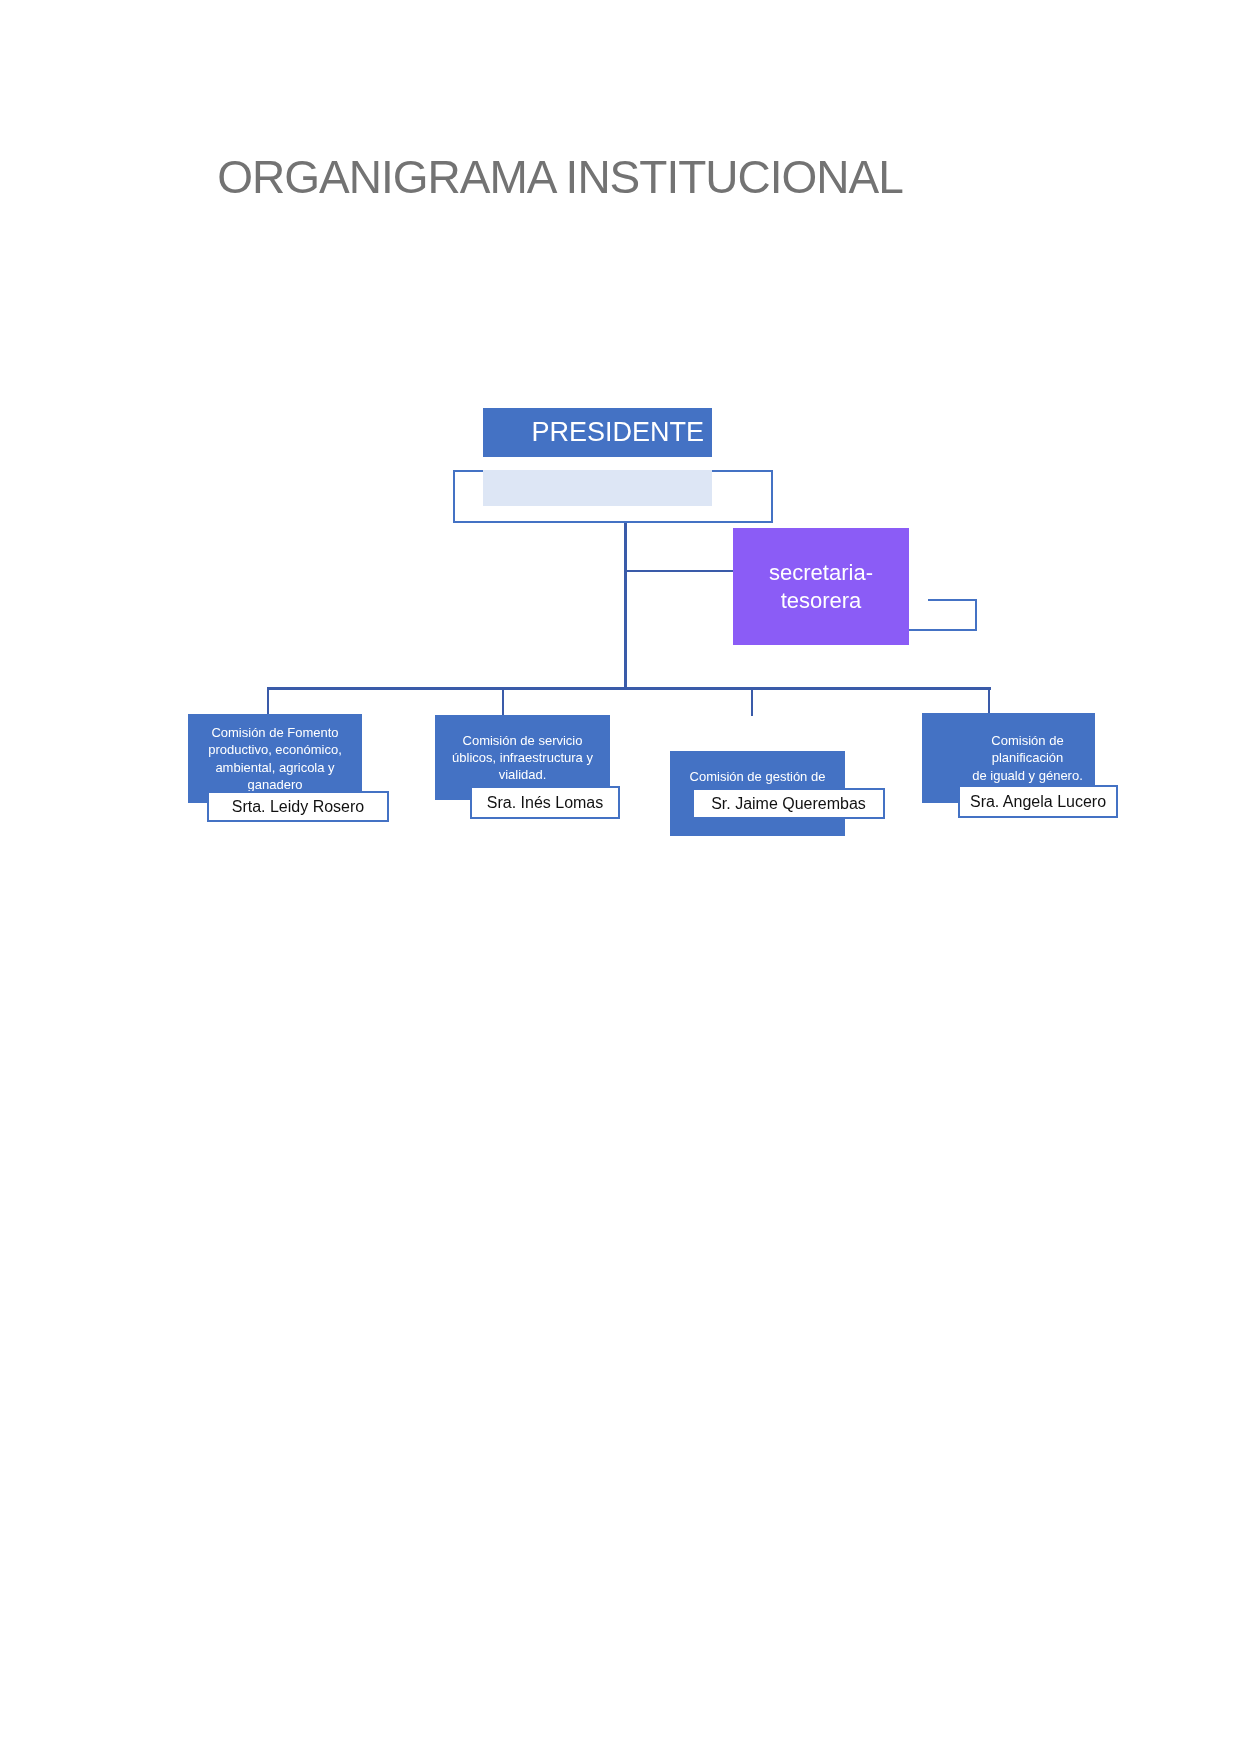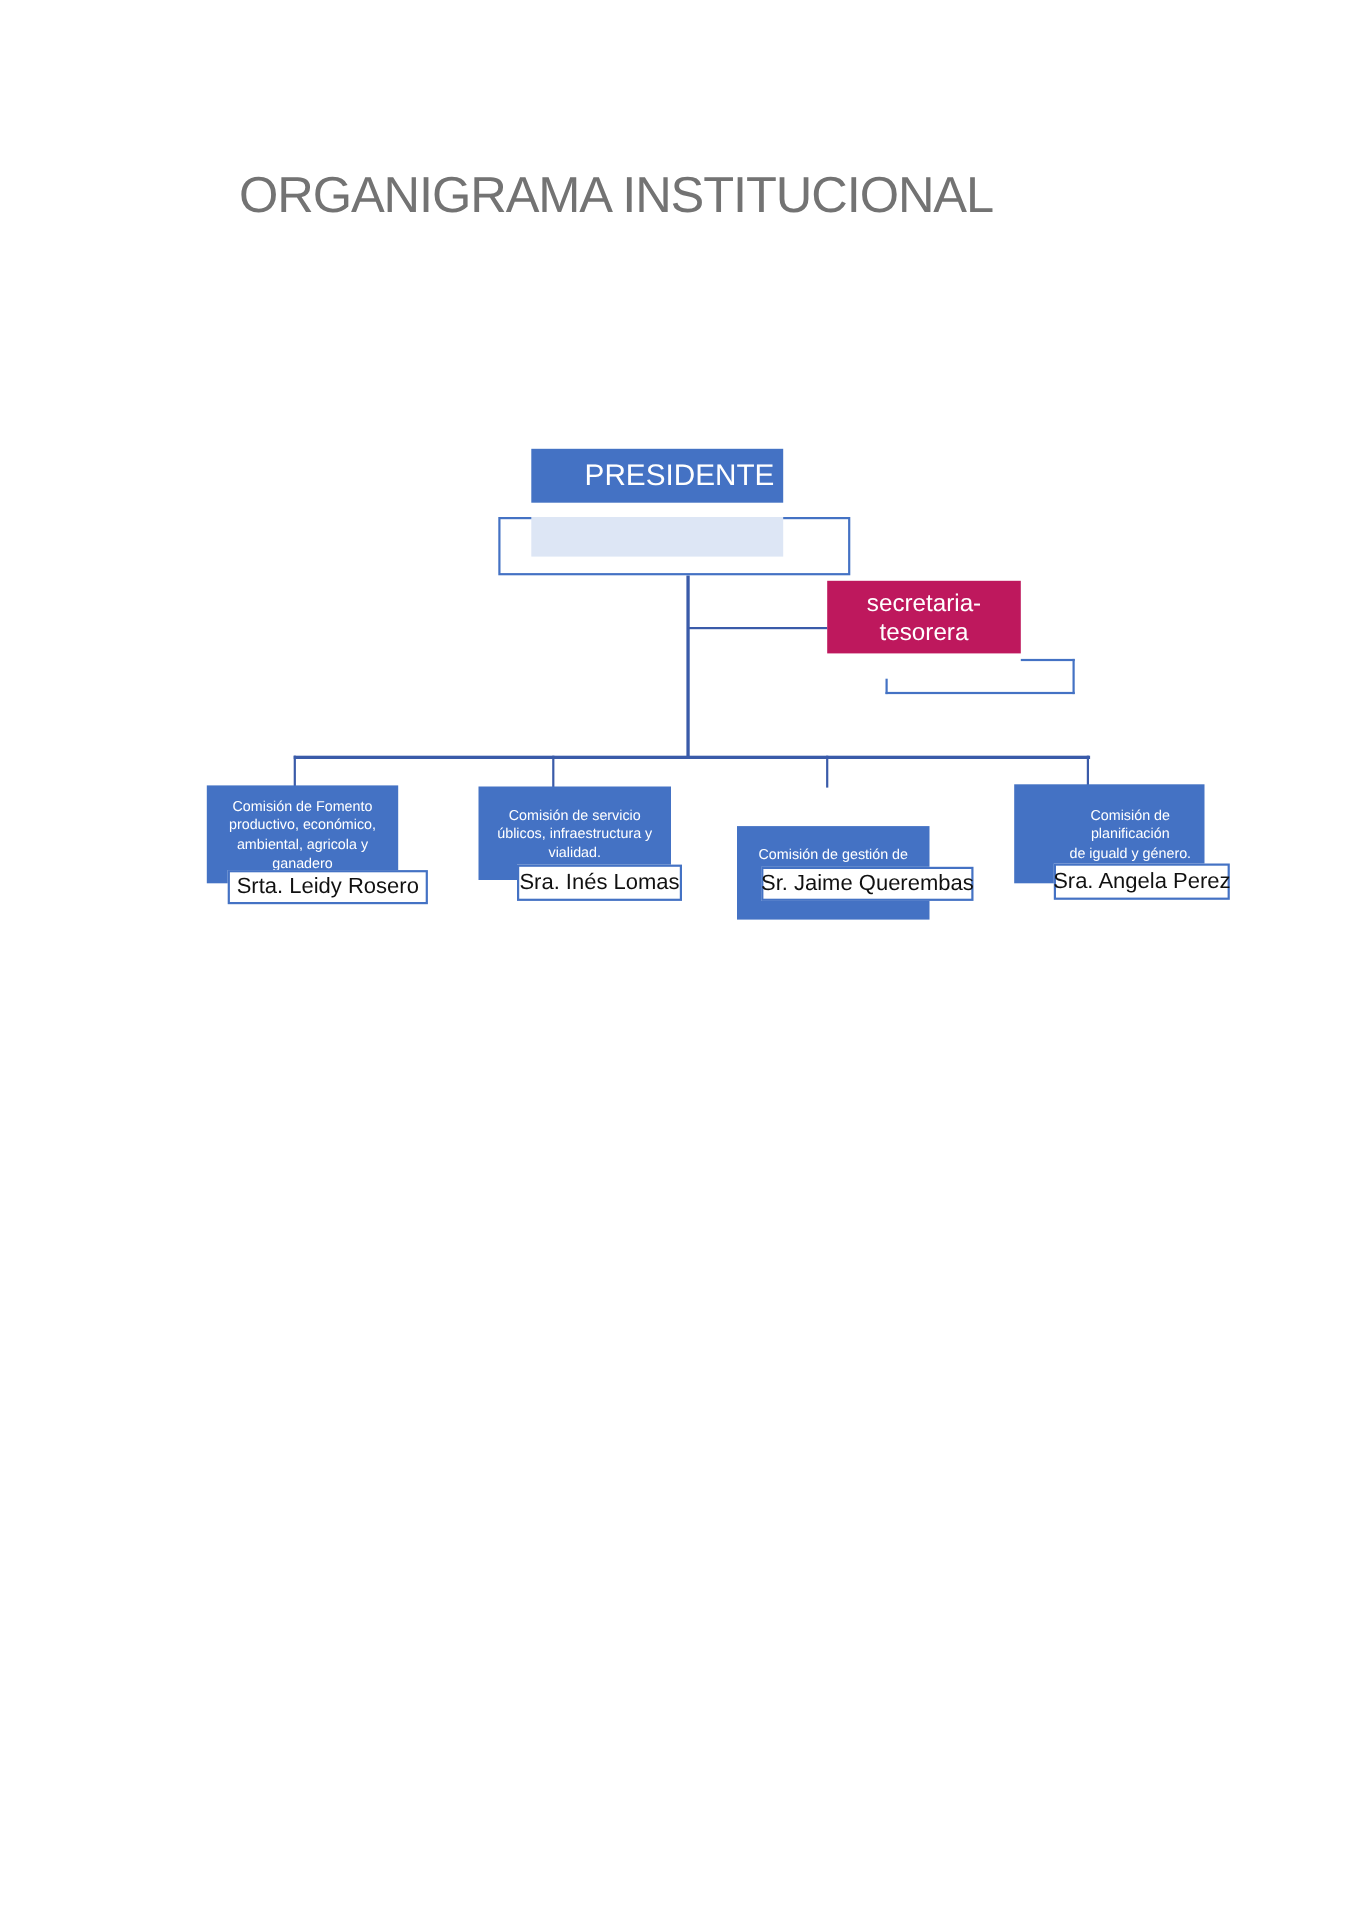--- a/index.html
+++ b/index.html
@@ -38,41 +38,41 @@
     left:453px;top:470px;width:320px;height:53px;
     background:#ffffff;border:2px solid #4472c4;
     display:flex;align-items:center;justify-content:center;
     font-size:21px;color:#111111;
     z-index:2;
   }
   .president-name span{position:relative;z-index:5;}
 
   
   .secretary-box{
-    left:752px;top:528px;width:176px;height:66px;
-    background:#be185d;color:#ffffff;
+    left:733px;top:528px;width:176px;height:117px;
+    background:#8b5cf6;color:#ffffff;
     font-size:22px;line-height:1.25;
     display:flex;align-items:center;justify-content:center;text-align:center;
     white-space:pre-line;
     z-index:2;
   }
   .bracket{background:#4472c4;z-index:1;}
 
   
   .com-box{
     background:#4472c4;color:#ffffff;
     font-size:13px;line-height:1.32;
     display:flex;align-items:center;justify-content:center;text-align:center;
     white-space:pre-line;
     z-index:2;
   }
   .name-box{
     background:#ffffff;border:2px solid #4472c4;
     display:flex;align-items:center;justify-content:center;
-    font-size:20px;color:#111111;
+    font-size:16px;color:#111111;
     z-index:3;
     white-space:nowrap;
   }
 </style>
 </head>
 <body>
 
 <div class="abs title">ORGANIGRAMA INSTITUCIONAL</div>
 
 <div class="abs line" style="left:624px;top:523px;width:3px;height:167px;"></div>
@@ -117,14 +117,14 @@
 <div class="abs com-box" style="left:670px;top:715px;width:175px;height:85px;margin-top:36px;">Comisión de gestión de
 cultura, deporte,
 recreación y Turismo</div>
 <div class="abs name-box" style="left:692px;top:788px;width:193px;height:31px;">
   <span>Sr. Jaime Querembas</span>
 </div>
 
 <div class="abs com-box" style="left:922px;top:713px;width:173px;height:90px;padding-left:38px;">Comisión de planificación
 de iguald y género.</div>
 <div class="abs name-box" style="left:958px;top:785px;width:160px;height:33px;">
-  <span>Sra. Angela Perez</span>
+  <span>Sra. Angela Lucero</span>
 </div>
 
 </body></html>

